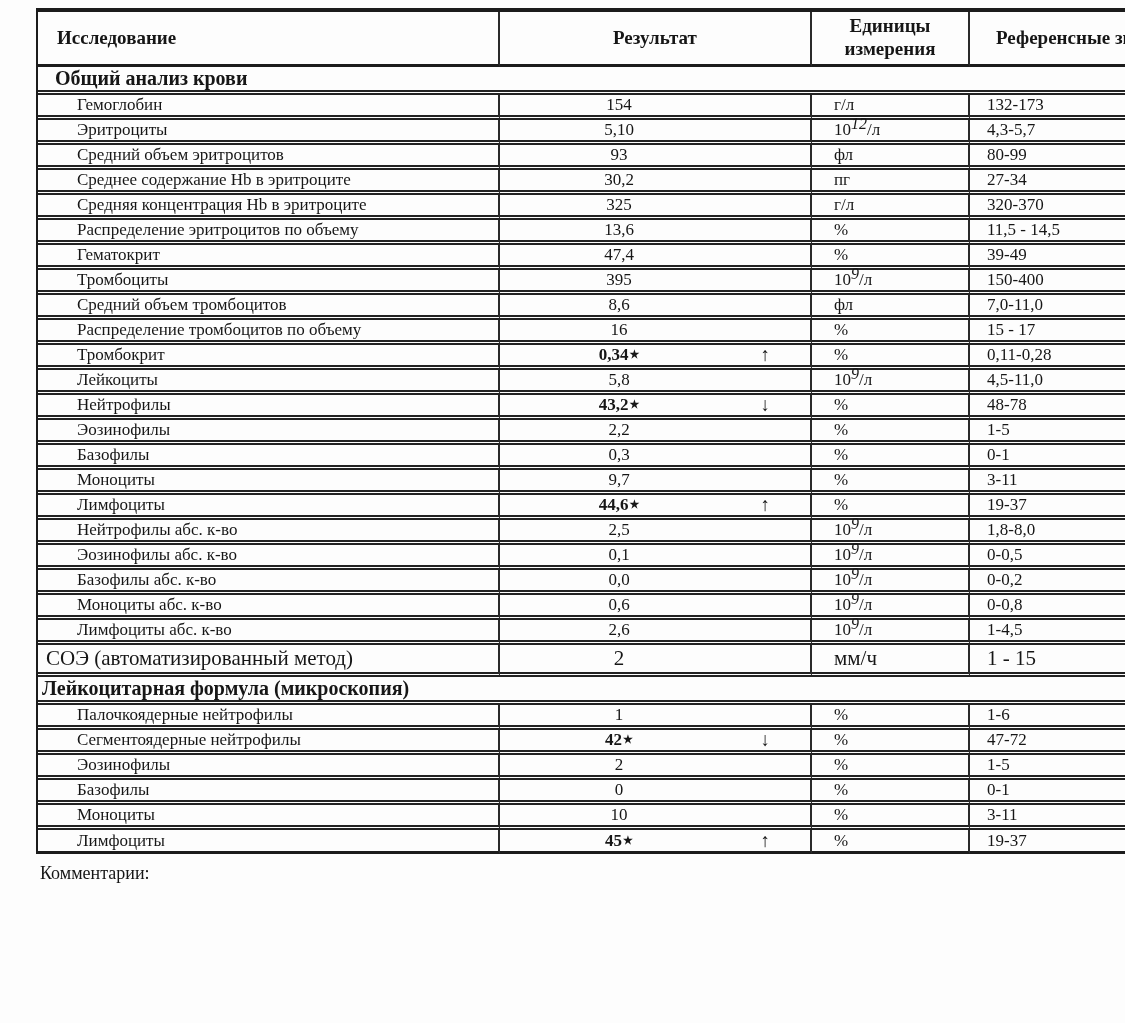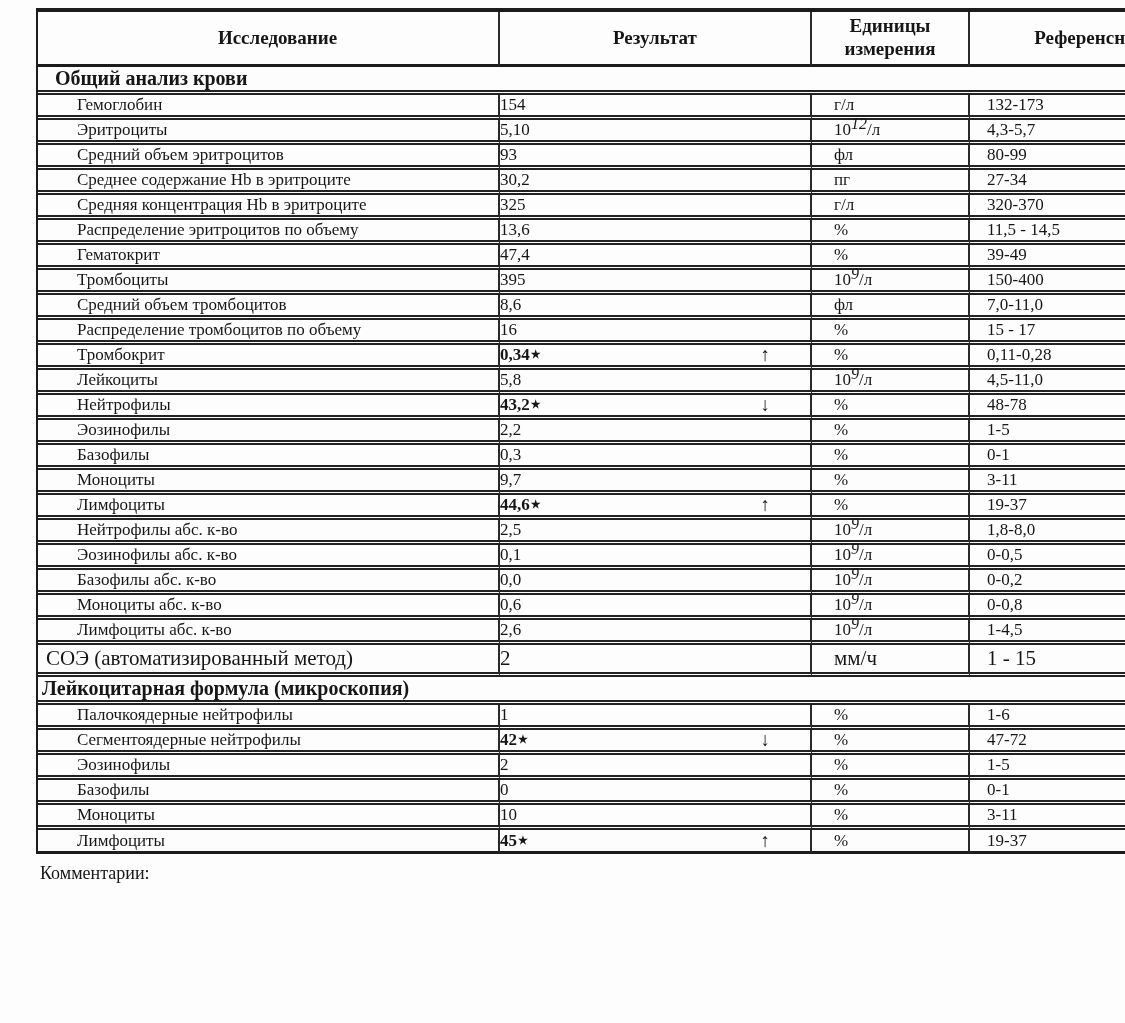--- a/index.html
+++ b/index.html
@@ -30,21 +30,21 @@
   col.c2 { width: 312px; }
   col.c3 { width: 158px; }
   col.c4 { width: 300px; }
 
   thead th {
     height: 55px;
     font-size: 19px;
     font-weight: bold;
     border-bottom: 3px solid #1c1c1c;
     border-right: 2px solid #2a2a2a;
-    text-align: center;
+    text-align: left;
   }
   thead th.h-name { padding-left: 19px; }
   thead th.h-res  { text-align: center; }
   thead th.h-units{ text-align: center; line-height: 1.2; white-space: normal; }
   thead th.h-ref  { padding-left: 26px; border-right: none; }
 
   tbody td { border-bottom: 5px double #222; }
 
   tr.section-row td.section-title {
     height: 26px;
@@ -61,21 +61,21 @@
   tr.data-row td.c-ref   { padding-left: 17px; }
 
   tr.data-row.large td { height: 32px; font-size: 21px; }
   tr.data-row.large td.c-name { padding-left: 8px; }
 
   tbody tr:last-child td { border-bottom: 3px solid #1c1c1c; }
 
   .val {
     display: inline-block;
     width: 238px;
-    text-align: left;
+    text-align: center;
   }
   .val.bold { font-weight: bold; }
   .star {
     font-size: 11px;
     vertical-align: 2px;
     margin-left: 1px;
   }
   .arrow {
     position: absolute;
     right: 40px;

